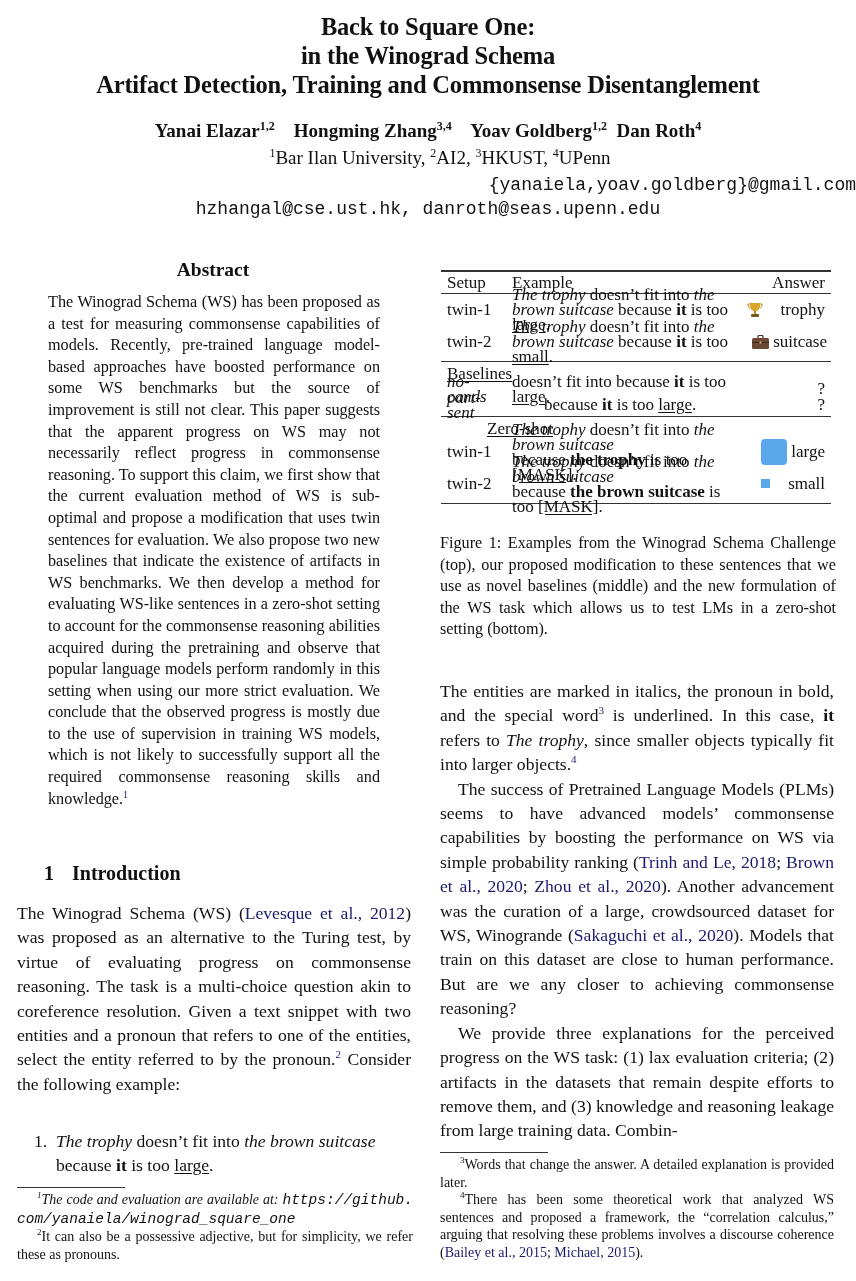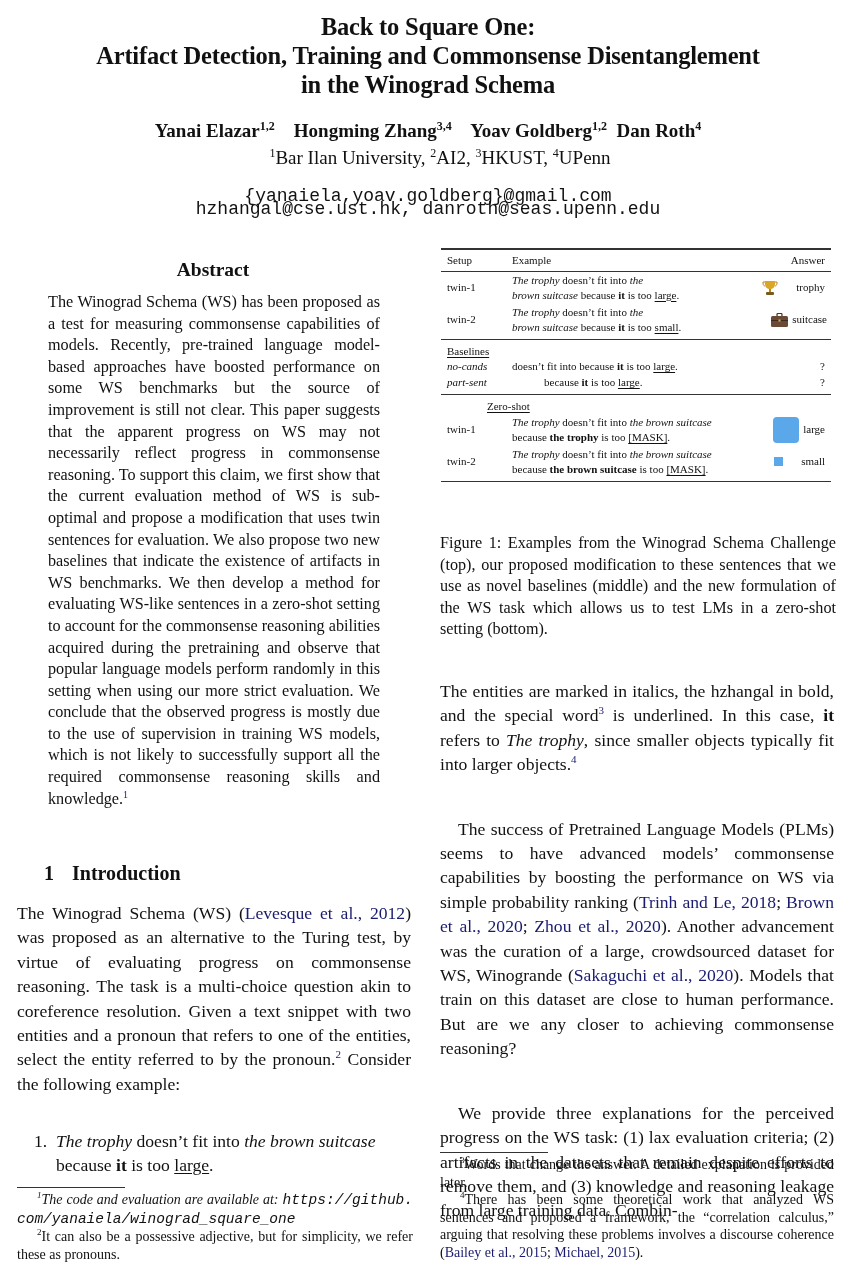--- a/index.html
+++ b/index.html
@@ -19,61 +19,61 @@
   .ex-list { left:34px; width:377px; top:1129px; font-size:17.6px; line-height:24.4px; }
   .ex-list .n { display:inline-block; width:22px; }
   .ex-list .l2 { padding-left:22px; }
   .fn-rule { height:1px; background:#333; }
   .fn { font-size:14px; line-height:17.5px; text-align:justify; }
   .fn sup { font-size:9px; }
   .mono { font-family:"Liberation Mono", monospace; font-size:14.5px; }
   .cite { color:#1a1a6e; }
   u { text-decoration:underline; text-underline-offset:2px; }
   
-  .fig-table { left:441px; width:390px; top:248px; font-size:11px; line-height:15px; }
+  .fig-table { left:441px; width:390px; top:270px; font-size:17px; line-height:15px; }
   .fig-table .rule-thick { height:1.5px; background:#333; }
   .fig-table .rule-thin { height:1px; background:#333; }
   .fig-table .row { position:relative; display:flex; align-items:center; }
   .fig-table .c-setup { width:65px; padding-left:6px; box-sizing:border-box; }
   .fig-table .c-ex { flex:1; }
   .fig-table .c-ans { width:95px; text-align:right; padding-right:6px; box-sizing:border-box; display:flex; justify-content:flex-end; align-items:center; gap:4px; }
   .fig-table .group { padding-left:6px; padding-top:3px; }
   .icon-trophy { width:16px; height:16px; display:inline-block; position:relative; margin-right:14px; }
   .icon-suitcase { width:17px; height:14px; display:inline-block; position:relative; }
   .sq-large { width:26px; height:26px; background:#5aa7ea; border-radius:4px; display:inline-block; }
   .sq-small { width:9px; height:9px; background:#5aa7ea; display:inline-block; margin-right:14px; }
   .caption { left:440px; width:396px; top:533px; font-size:16.2px; line-height:21.5px; text-align:justify; }
   .right-text { left:440px; width:394px; top:679px; }
-  .indent { text-indent:18px;margin-top:40px; }
+  .indent { text-indent:18px; }
   sup { line-height:0; }
 </style>
 </head>
 <body>
 
 <div class="abs title">
   <div>Back to Square One:</div>
+  <div>in the Winograd Schema</div>
   <div>Artifact Detection, Training and Commonsense Disentanglement</div>
-  <div>in the Winograd Schema</div>
 </div>
 
 <div class="abs authors">
   <span>Yanai Elazar</span><sup>1,2</sup>&nbsp;&nbsp;&nbsp;
   <span>Hongming Zhang</span><sup>3,4</sup>&nbsp;&nbsp;&nbsp;
   <span>Yoav Goldberg</span><sup>1,2</sup>&nbsp;
   <span>Dan Roth</span><sup>4</sup>
 </div>
 
 <div class="abs affil">
   <sup>1</sup><span>Bar Ilan University</span>,
   <sup>2</sup><span>AI2</span>,
   <sup>3</sup><span>HKUST</span>,
   <sup>4</sup><span>UPenn</span>
 </div>
 
-<div class="abs email" style="top:184px;">{yanaiela,yoav.goldberg}@gmail.com</div>
+<div class="abs email" style="top:173px;text-align:right;">{yanaiela,yoav.goldberg}@gmail.com</div>
 <div class="abs email" style="top:197px;">hzhangal@cse.ust.hk, danroth@seas.upenn.edu</div>
 
 <div class="abs abs-head">Abstract</div>
 <div class="abs abstract-body">
   <span>The Winograd Schema (WS) has been proposed as a test for measuring commonsense capabilities of models. Recently, pre-trained language model-based approaches have boosted performance on some WS benchmarks but the source of improvement is still not clear. This paper suggests that the apparent progress on WS may not necessarily reflect progress in commonsense reasoning.  To support this claim, we first show that the current evaluation method of WS is sub-optimal and propose a modification that uses twin sentences for evaluation.  We also propose two new baselines that indicate the existence of artifacts in WS benchmarks.  We then develop a method for evaluating WS-like sentences in a zero-shot setting to account for the commonsense reasoning abilities acquired during the pretraining and observe that popular language models perform randomly in this setting when using our more strict evaluation.  We conclude that the observed progress is mostly due to the use of supervision in training WS models, which is not likely to successfully support all the required commonsense reasoning skills and knowledge.</span><sup class="cite" style="font-size:10px;">1</sup>
 </div>
 
 <div class="abs sec-head">
   <span class="num">1</span><span>Introduction</span>
 </div>
@@ -176,21 +176,21 @@
       <span>small</span>
     </div>
   </div>
   <div class="rule-thick" style="margin-top:3px;"></div>
 </div>
 
 <div class="abs caption">Figure 1: Examples from the Winograd Schema Challenge (top), our proposed modification to these sentences that we use as novel baselines (middle) and the new formulation of the WS task which allows us to test LMs in a zero-shot setting (bottom).</div>
 
 <div class="abs col-text right-text">
   <div>
-    <span>The entities are marked in italics, the hzhangal in bold, and the special word</span><sup class="cite" style="font-size:11px;">3</sup><span> is underlined. In this case, </span><b>it</b><span> refers to </span><i>The trophy</i><span>, since smaller objects typically fit into larger objects.</span><sup class="cite" style="font-size:11px;">4</sup>
+    <span>The entities are marked in italics, the pronoun in bold, and the special word</span><sup class="cite" style="font-size:11px;">3</sup><span> is underlined. In this case, </span><b>it</b><span> refers to </span><i>The trophy</i><span>, since smaller objects typically fit into larger objects.</span><sup class="cite" style="font-size:11px;">4</sup>
   </div>
   <div class="indent">
     <span>The success of Pretrained Language Models (PLMs) seems to have advanced models’ commonsense capabilities by boosting the performance on WS via simple probability ranking (</span><span class="cite">Trinh and Le, 2018</span><span>; </span><span class="cite">Brown et al., 2020</span><span>; </span><span class="cite">Zhou et al., 2020</span><span>). Another advancement was the curation of a large, crowdsourced dataset for WS, Winogrande (</span><span class="cite">Sakaguchi et al., 2020</span><span>).  Models that train on this dataset are close to human performance. But are we any closer to achieving commonsense reasoning?</span>
   </div>
   <div class="indent">We provide three explanations for the perceived progress on the WS task: (1) lax evaluation criteria; (2) artifacts in the datasets that remain despite efforts to remove them, and (3) knowledge and reasoning leakage from large training data. Combin-</div>
 </div>
 
 <div class="abs fn-rule" style="left:440px; top:1152px; width:108px;"></div>
 <div class="abs fn" style="left:440px; width:394px; top:1156px;">
   <div style="text-indent:20px;"><sup>3</sup><span>Words that change the answer. A detailed explanation is provided later.</span></div>

